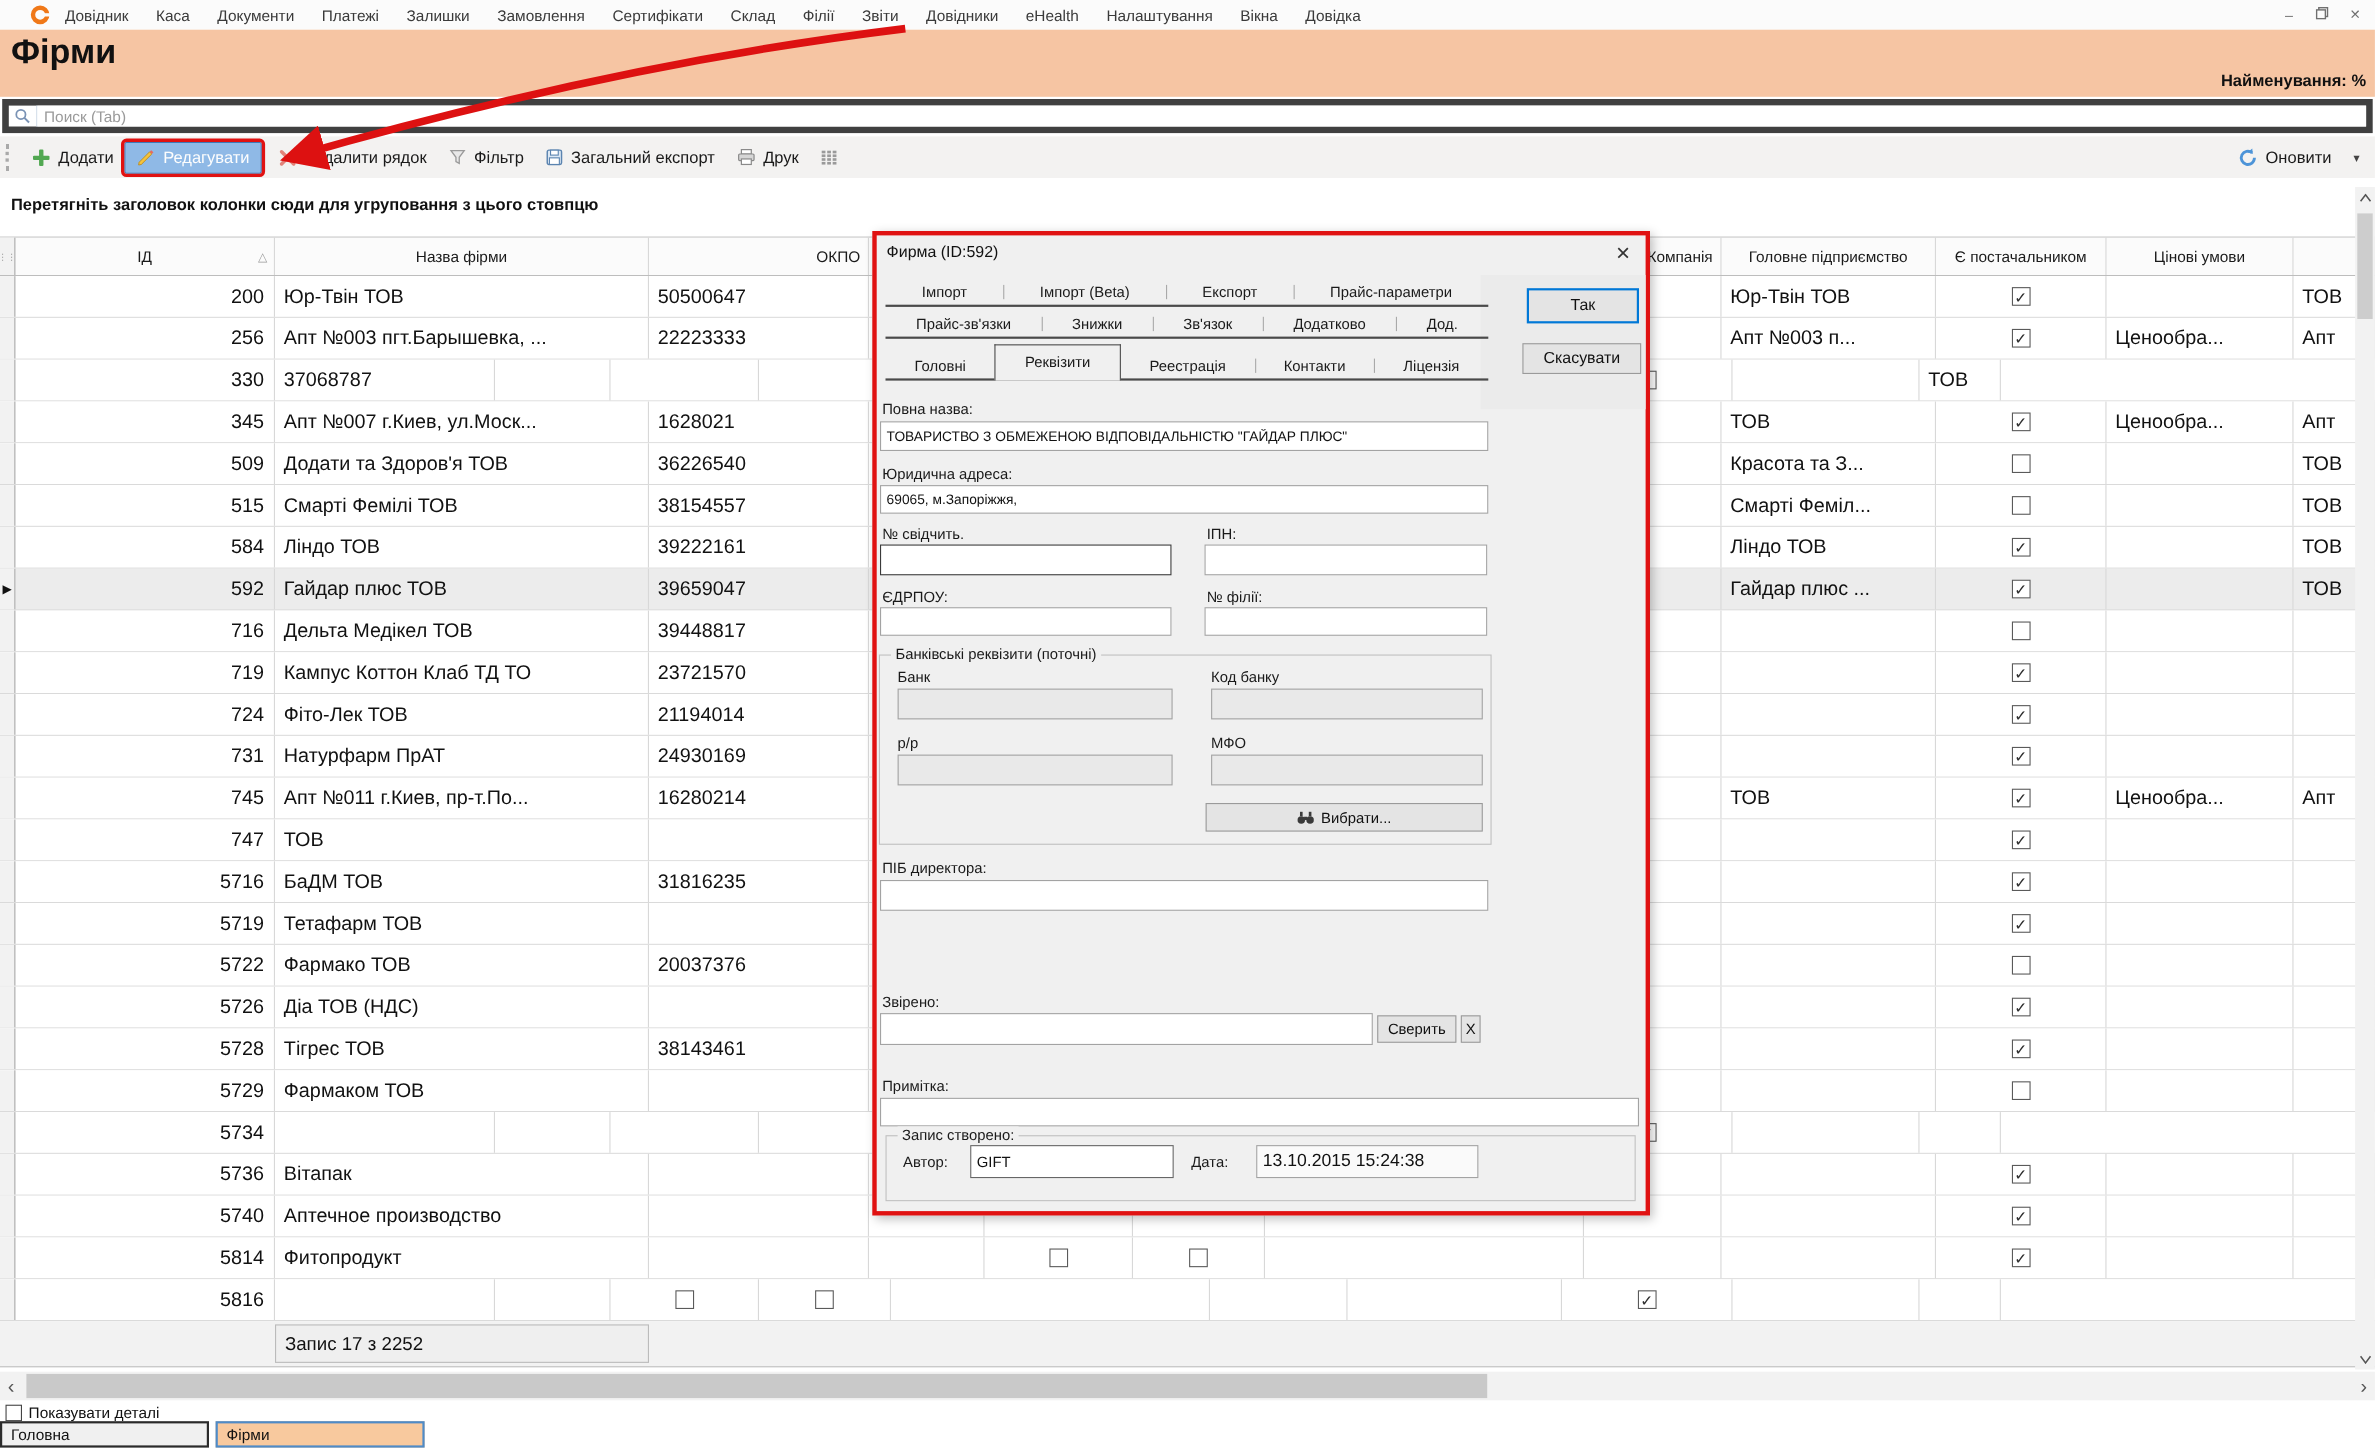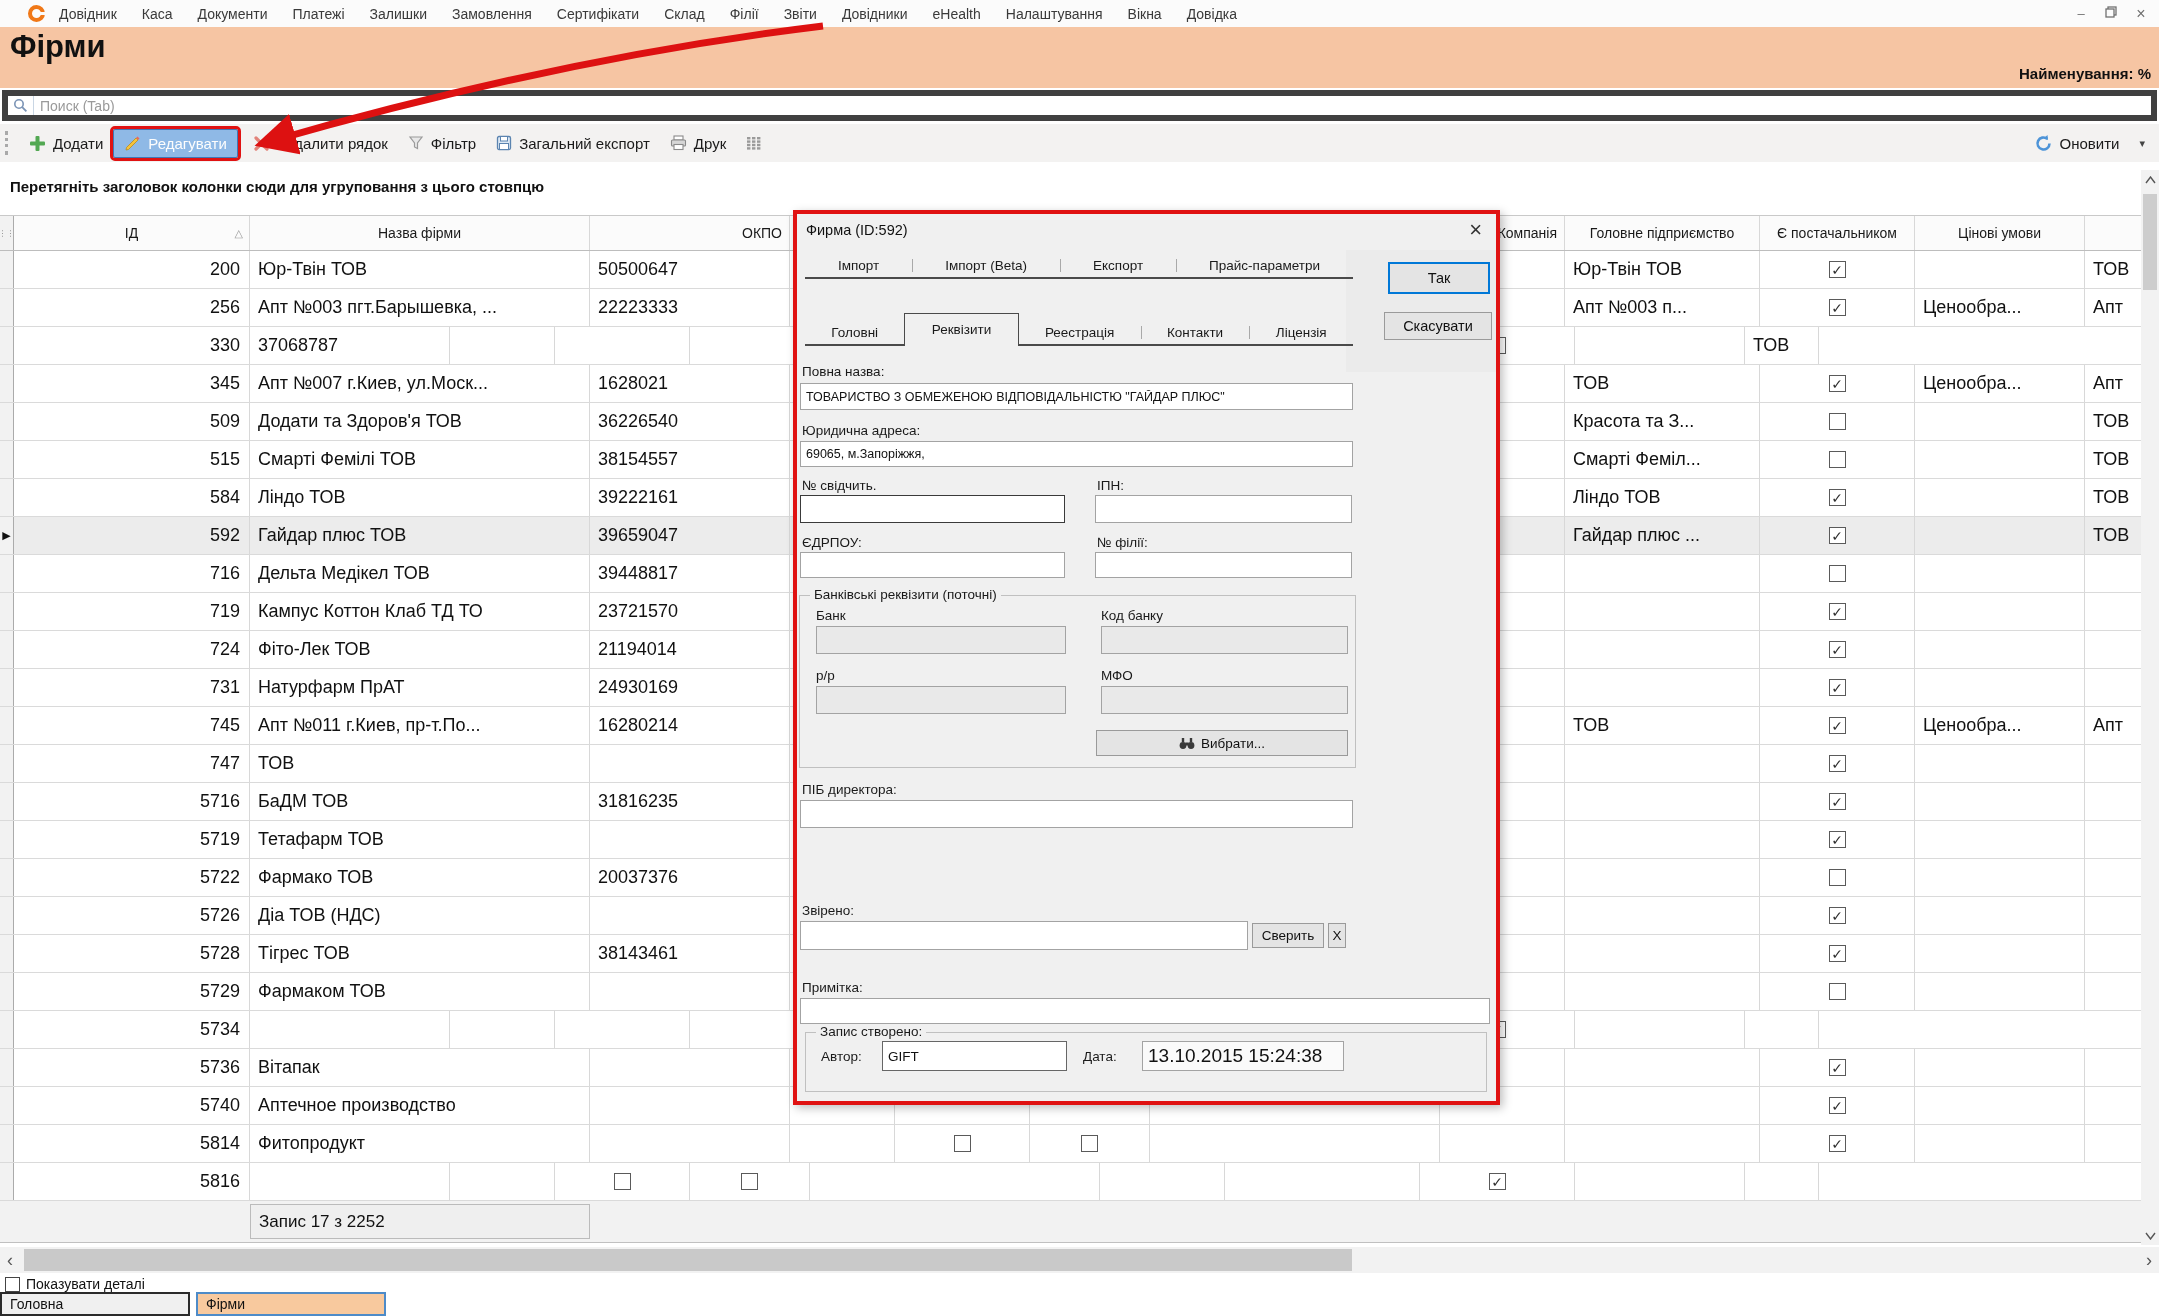--- a/index.html
+++ b/index.html
@@ -906,20 +906,27 @@
     <div class="btn-panel"></div>
     <div class="dlg-ok">Так</div>
     <div class="dlg-cancel">Скасувати</div>
 
     <div class="tabstrip ts1" id="tabs1">
         <span class="dtab">Імпорт</span>
         <span class="dtab">Імпорт (Beta)</span>
         <span class="dtab">Експорт</span>
         <span class="dtab">Прайс-параметри</span>
       </div>
+    <div class="tabstrip ts2" id="tabs2">
+        <span class="dtab">Прайс-зв'язки</span>
+        <span class="dtab">Знижки</span>
+        <span class="dtab">Зв'язок</span>
+        <span class="dtab">Додатково</span>
+        <span class="dtab">Дод.</span>
+      </div>
     <div class="tabstrip ts3" id="tabs3">
         <span class="dtab">Головні</span>
         <span class="dtab active">Реквізити</span>
         <span class="dtab">Реестрація</span>
         <span class="dtab">Контакти</span>
         <span class="dtab">Ліцензія</span>
       </div>
 
     <span class="flabel" style="left:5px;top:150px;">Повна назва:</span>
     <input class="finput" style="left: 3px; top: 169px; width: 553px; height: 27px;" value="ТОВАРИСТВО З ОБМЕЖЕНОЮ ВІДПОВІДАЛЬНІСТЮ &quot;ГАЙДАР ПЛЮС&quot;">
@@ -968,21 +975,21 @@
     <span class="sbtn" style="left:531px;top:709px;width:18px;height:25px;">X</span>
 
     <span class="flabel" style="left:5px;top:766px;">Примітка:</span>
     <input class="finput" style="left: 3px; top: 784px; width: 690px; height: 26px;">
 
     <div class="groupbox" style="left:8px;top:818px;width:682px;height:60px;">
       <span class="legend">Запис створено:</span>
       <span class="flabel" style="left:15px;top:16px;">Автор:</span>
       <input class="finput" style="left: 76px; top: 8px; width: 185px; height: 30px; border: 1.5px solid rgb(102, 102, 102); font-size: 13.5px;" value="GIFT">
       <span class="flabel" style="left:277px;top:16px;">Дата:</span>
-      <input class="finput" style="left: 336px; top: 8px; width: 202px; height: 30px; background: rgb(250, 250, 250); font-size: 19px;" value="13.10.2015 15:24:38">
+      <input class="finput" style="left: 336px; top: 8px; width: 202px; height: 30px; background: rgb(250, 250, 250); font-size: 16px;" value="13.10.2015 15:24:38">
     </div>
   </div>
 
   <svg class="annot-svg">
     <defs>
       <marker id="ah" markerWidth="6" markerHeight="6" refX="4" refY="3" orient="auto">
         <path d="M0,0 L6,3 L0,6 Z" fill="#DD1111"></path>
       </marker>
     </defs>
     <path d="M 823 26 Q 560 58 268 142" fill="none" stroke="#DD1111" stroke-width="7" marker-end="url(#ah)"></path>

